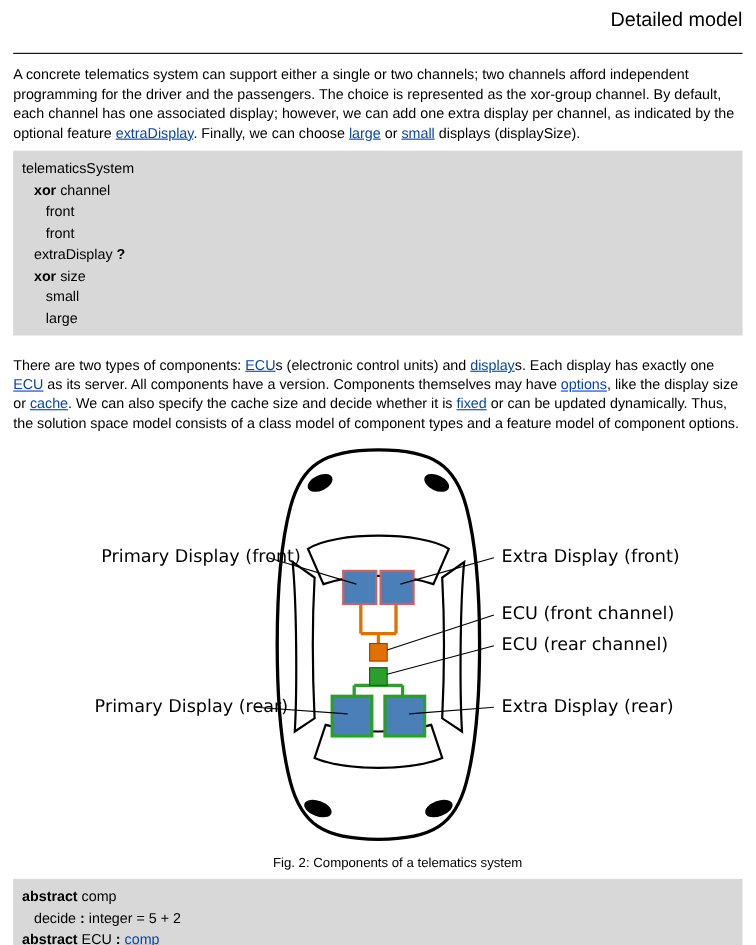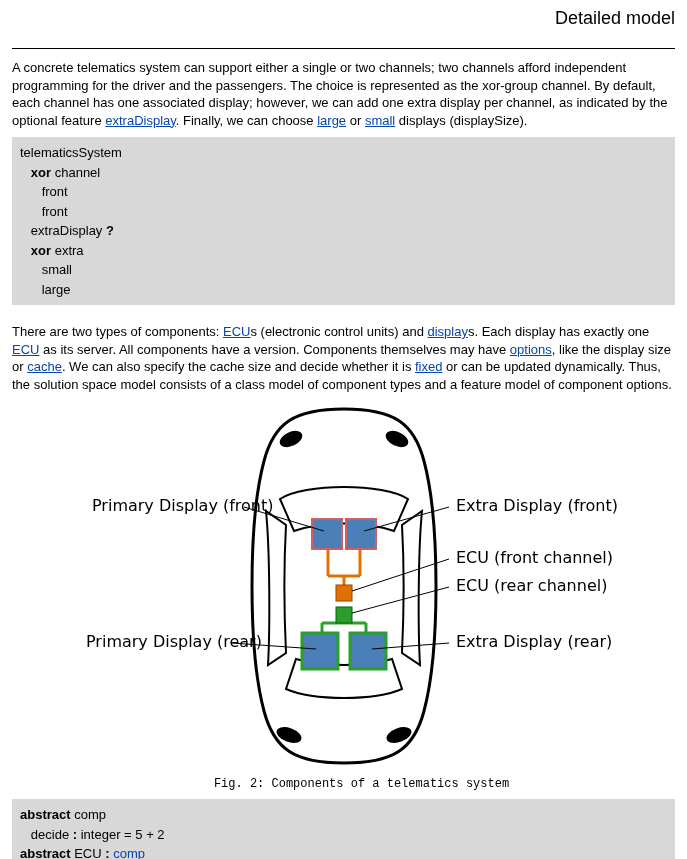--- a/index.html
+++ b/index.html
@@ -34,21 +34,20 @@
     font-family: Arial, Helvetica, sans-serif;
     font-size: 13px;
     line-height: 1.5;
     white-space: pre;
     margin: 4px 0;
   }
   .code-block .kw { font-weight: bold; }
   .fig-caption {
     font-size: 12px;
     margin: 6px 0 8px 36px;
-    font-family: Liberation Mono, monospace;
   }
   .figure-wrap {
     width: 100%;
     text-align: center;
   }
   svg.diagram {
     display: block;
     margin: 8px auto 0 auto;
   }
   .diagram text {
@@ -64,21 +63,21 @@
 
 <p class="body-text">
   <span>A concrete telematics system can support either a single or two channels; two channels afford independent programming for the driver and the passengers. The choice is represented as the xor-group channel. By default, each channel has one associated display; however, we can add one extra display per channel, as indicated by the optional feature </span><a class="wikilink">extraDisplay</a><span>. Finally, we can choose </span><a class="wikilink">large</a><span> or </span><a class="wikilink">small</a><span> displays (displaySize).</span>
 </p>
 
 <div class="code-block"><span>telematicsSystem</span>
    <span class="kw">xor</span><span> channel</span>
       <span>front</span>
       <span>front</span>
    <span>extraDisplay </span><span class="kw">?</span>
-   <span class="kw">xor</span><span> extra</span>
+   <span class="kw">xor</span><span> size</span>
       <span>small</span>
       <span>large</span></div>
 
 <p class="body-text" style="margin-top:18px">
   <span>There are two types of components: </span><a class="wikilink">ECU</a><span>s (electronic control units) and </span><a class="wikilink">display</a><span>s. Each display has exactly one </span><a class="wikilink">ECU</a><span> as its server. All components have a version. Components themselves may have </span><a class="wikilink">options</a><span>, like the display size or </span><a class="wikilink">cache</a><span>. We can also specify the cache size and decide whether it is </span><a class="wikilink">fixed</a><span> or can be updated dynamically. Thus, the solution space model consists of a class model of component types and a feature model of component options.</span>
 </p>
 
 <div class="figure-wrap">
 <svg class="diagram" width="620" height="370" viewBox="0 0 620 370">
 

